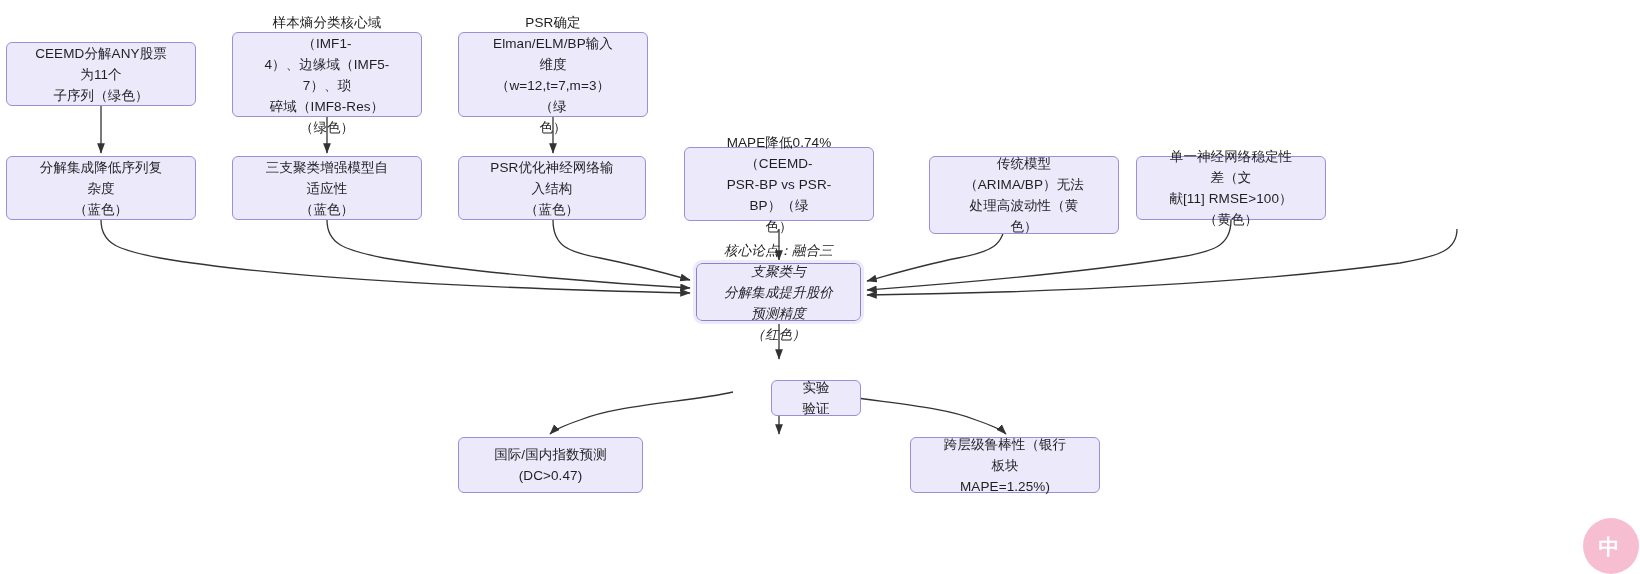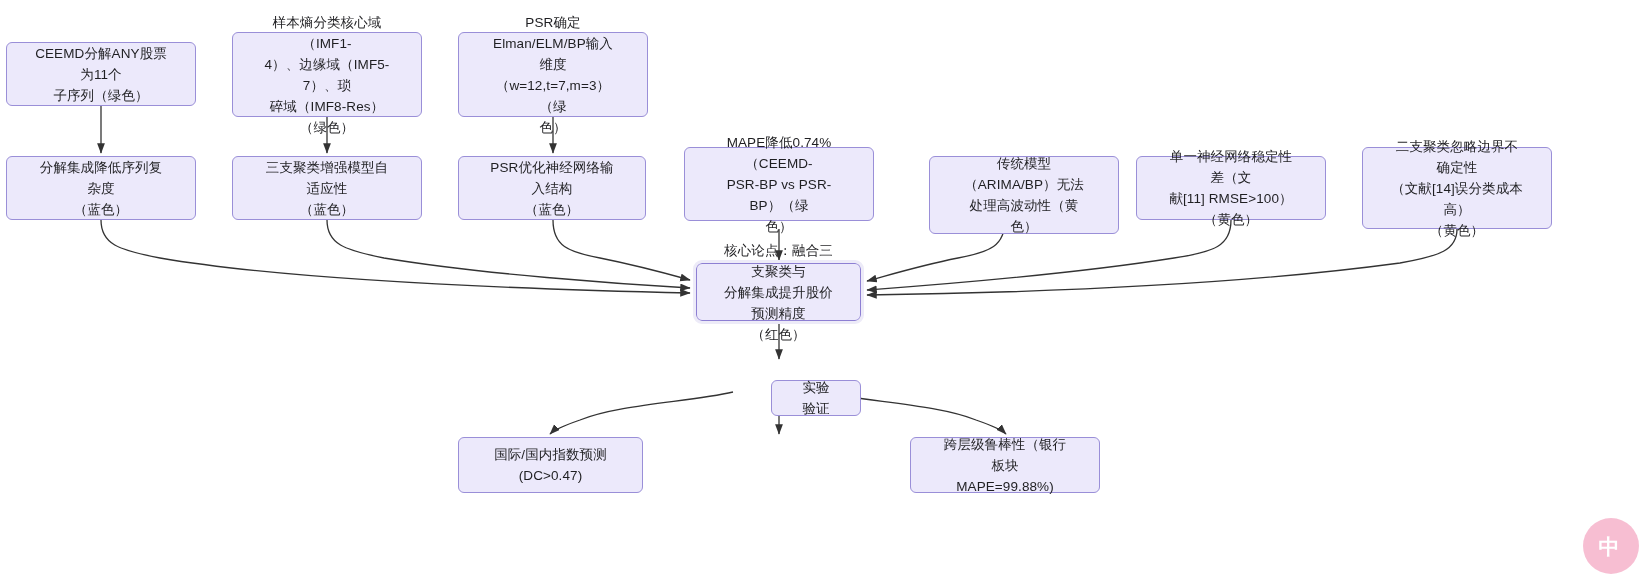--- a/index.html
+++ b/index.html
@@ -151,44 +151,39 @@
   <div class="node" style="left:929px; top:156px; width:190px; height:78px;">
     <span class="label">传统模型（ARIMA/BP）无法
 处理高波动性（黄色）</span>
   </div>
 
   <div class="node" style="left:1136px; top:156px; width:190px; height:64px;">
     <span class="label">单一神经网络稳定性差（文
 献[11] RMSE&gt;100）（黄色）</span>
   </div>
 
-  <div class="node" style="left:1362px; top:147px; width:190px; height:82px;">
-    <span class="label">二支聚类忽略边界不确定性
-（文献[14]误分类成本高）
-（黄色）</span>
-  </div>
 
-  <div class="node core" style="left:696px; top:263px; width:165px; height:58px;">
+  <div class="node core" style="left:696px; top:263px; width:165px; height:58px;font-style:italic;">
     <span class="label">核心论点：融合三支聚类与
 分解集成提升股价预测精度
 （红色）</span>
   </div>
 
   <div class="node" style="left:733px; top:380px; width:90px; height:36px;margin-left:38px;">
     <span class="label">实验验证</span>
   </div>
 
   <div class="node" style="left:458px; top:437px; width:185px; height:56px;">
     <span class="label">国际/国内指数预测
 (DC&gt;0.47)</span>
   </div>
 
 
   <div class="node" style="left:910px; top:437px; width:190px; height:56px;">
     <span class="label">跨层级鲁棒性（银行板块
-MAPE=99.88%)</span>
+MAPE=1.25%)</span>
   </div>
 
   <div class="watermark" style="left:1583px; top:518px;">
     <span class="wm-inner">中</span>
   </div>
 
 </div>
 
 </body></html>

